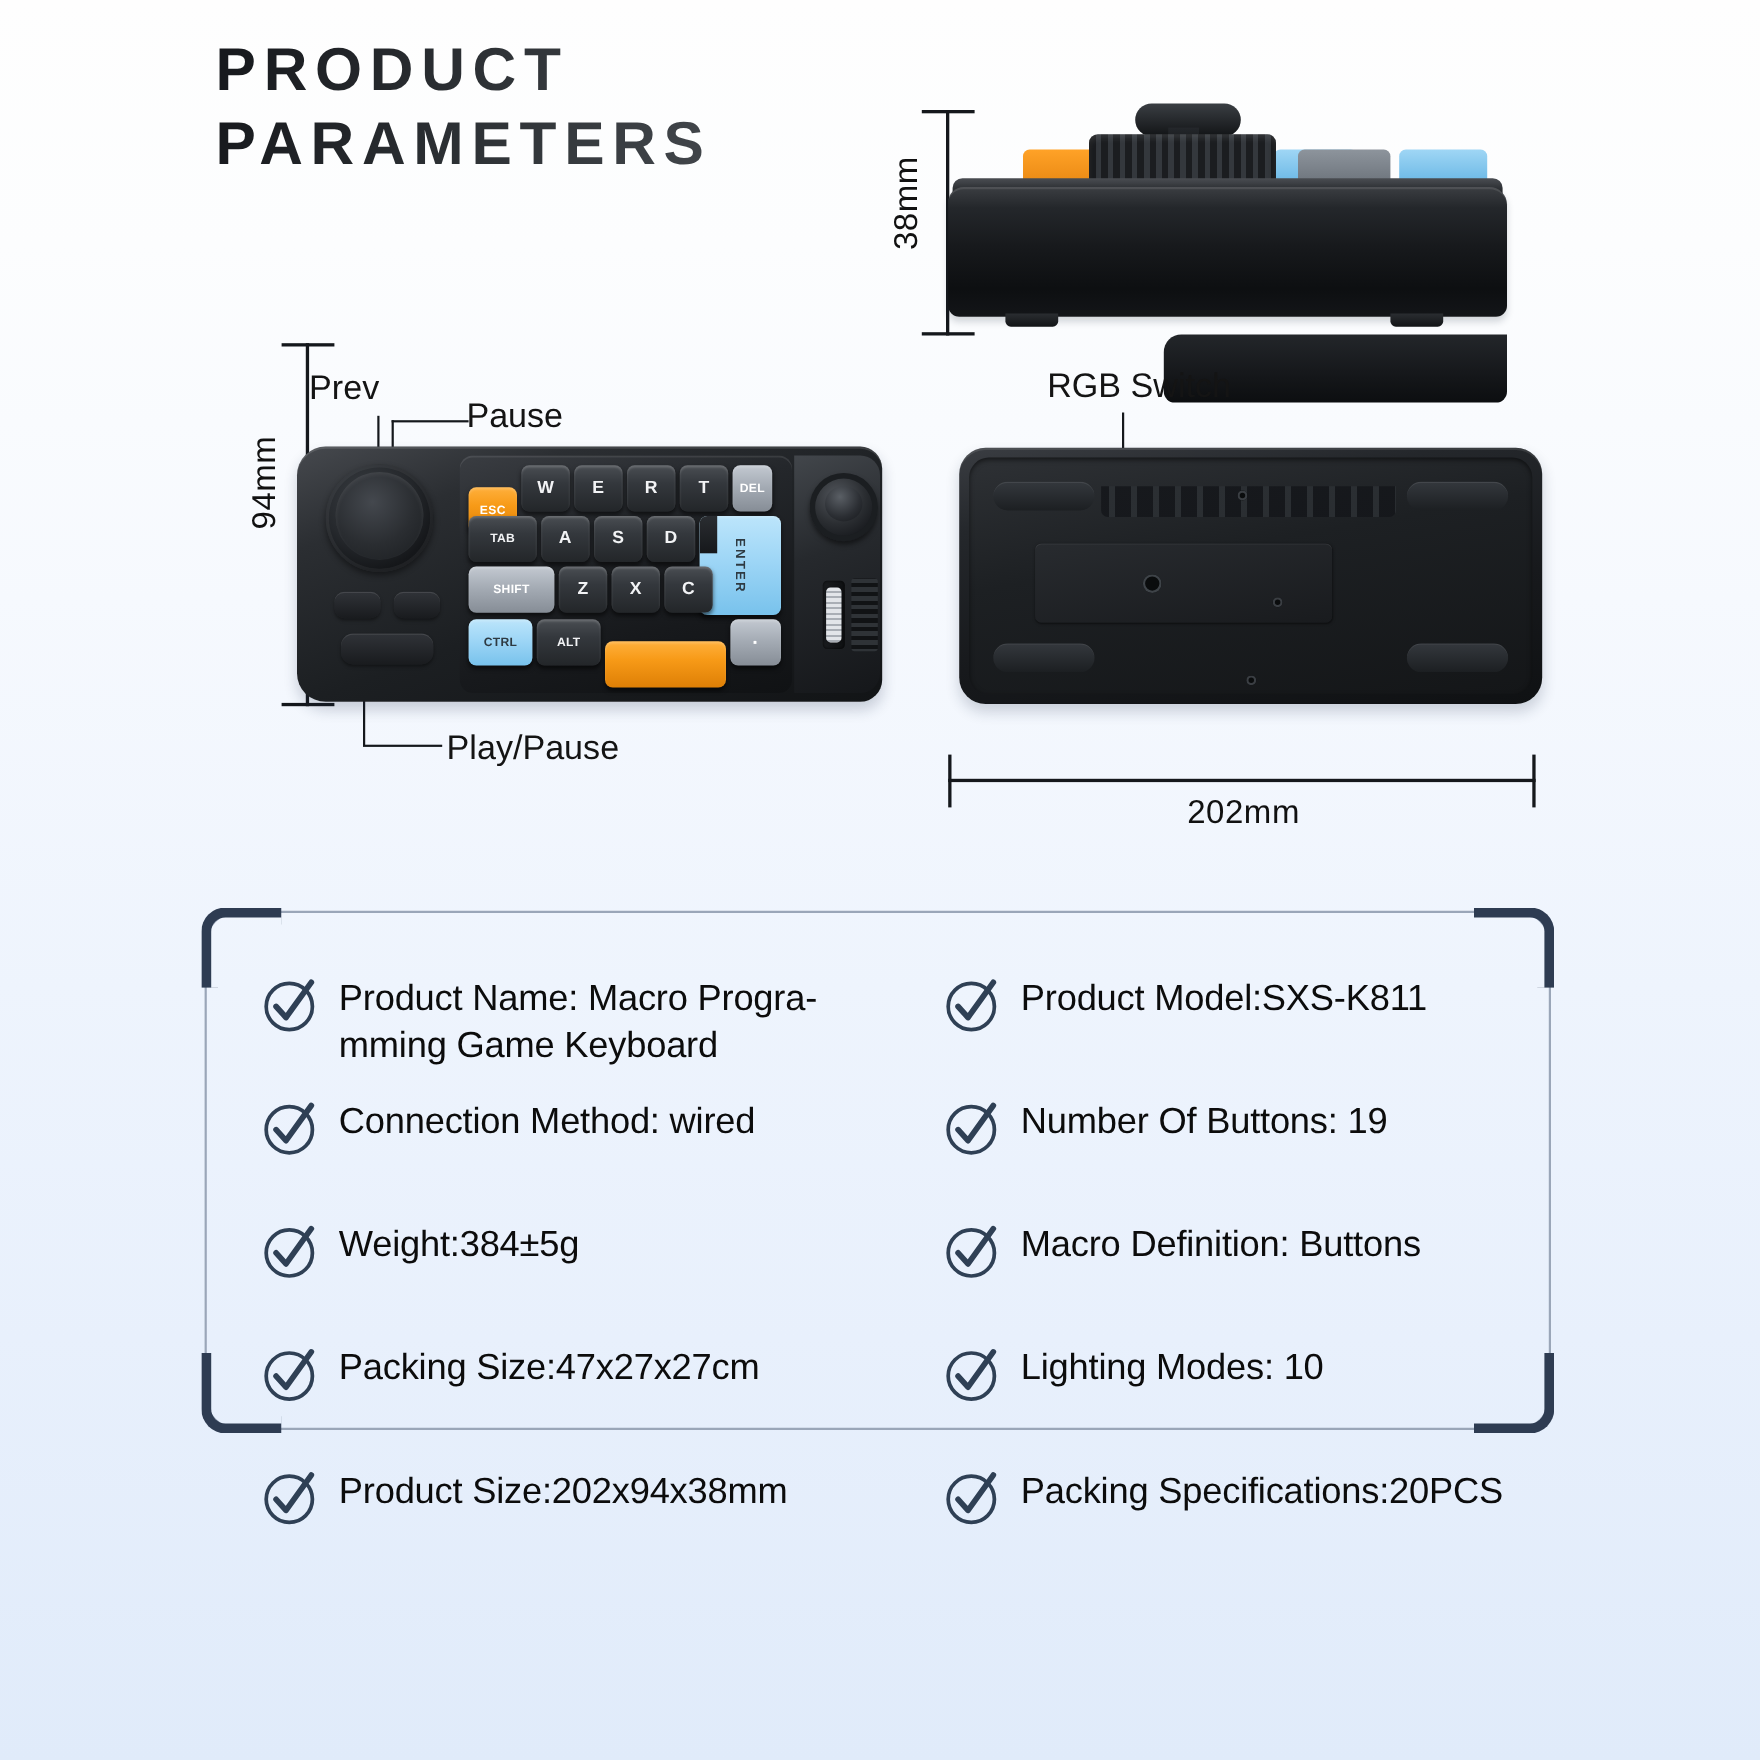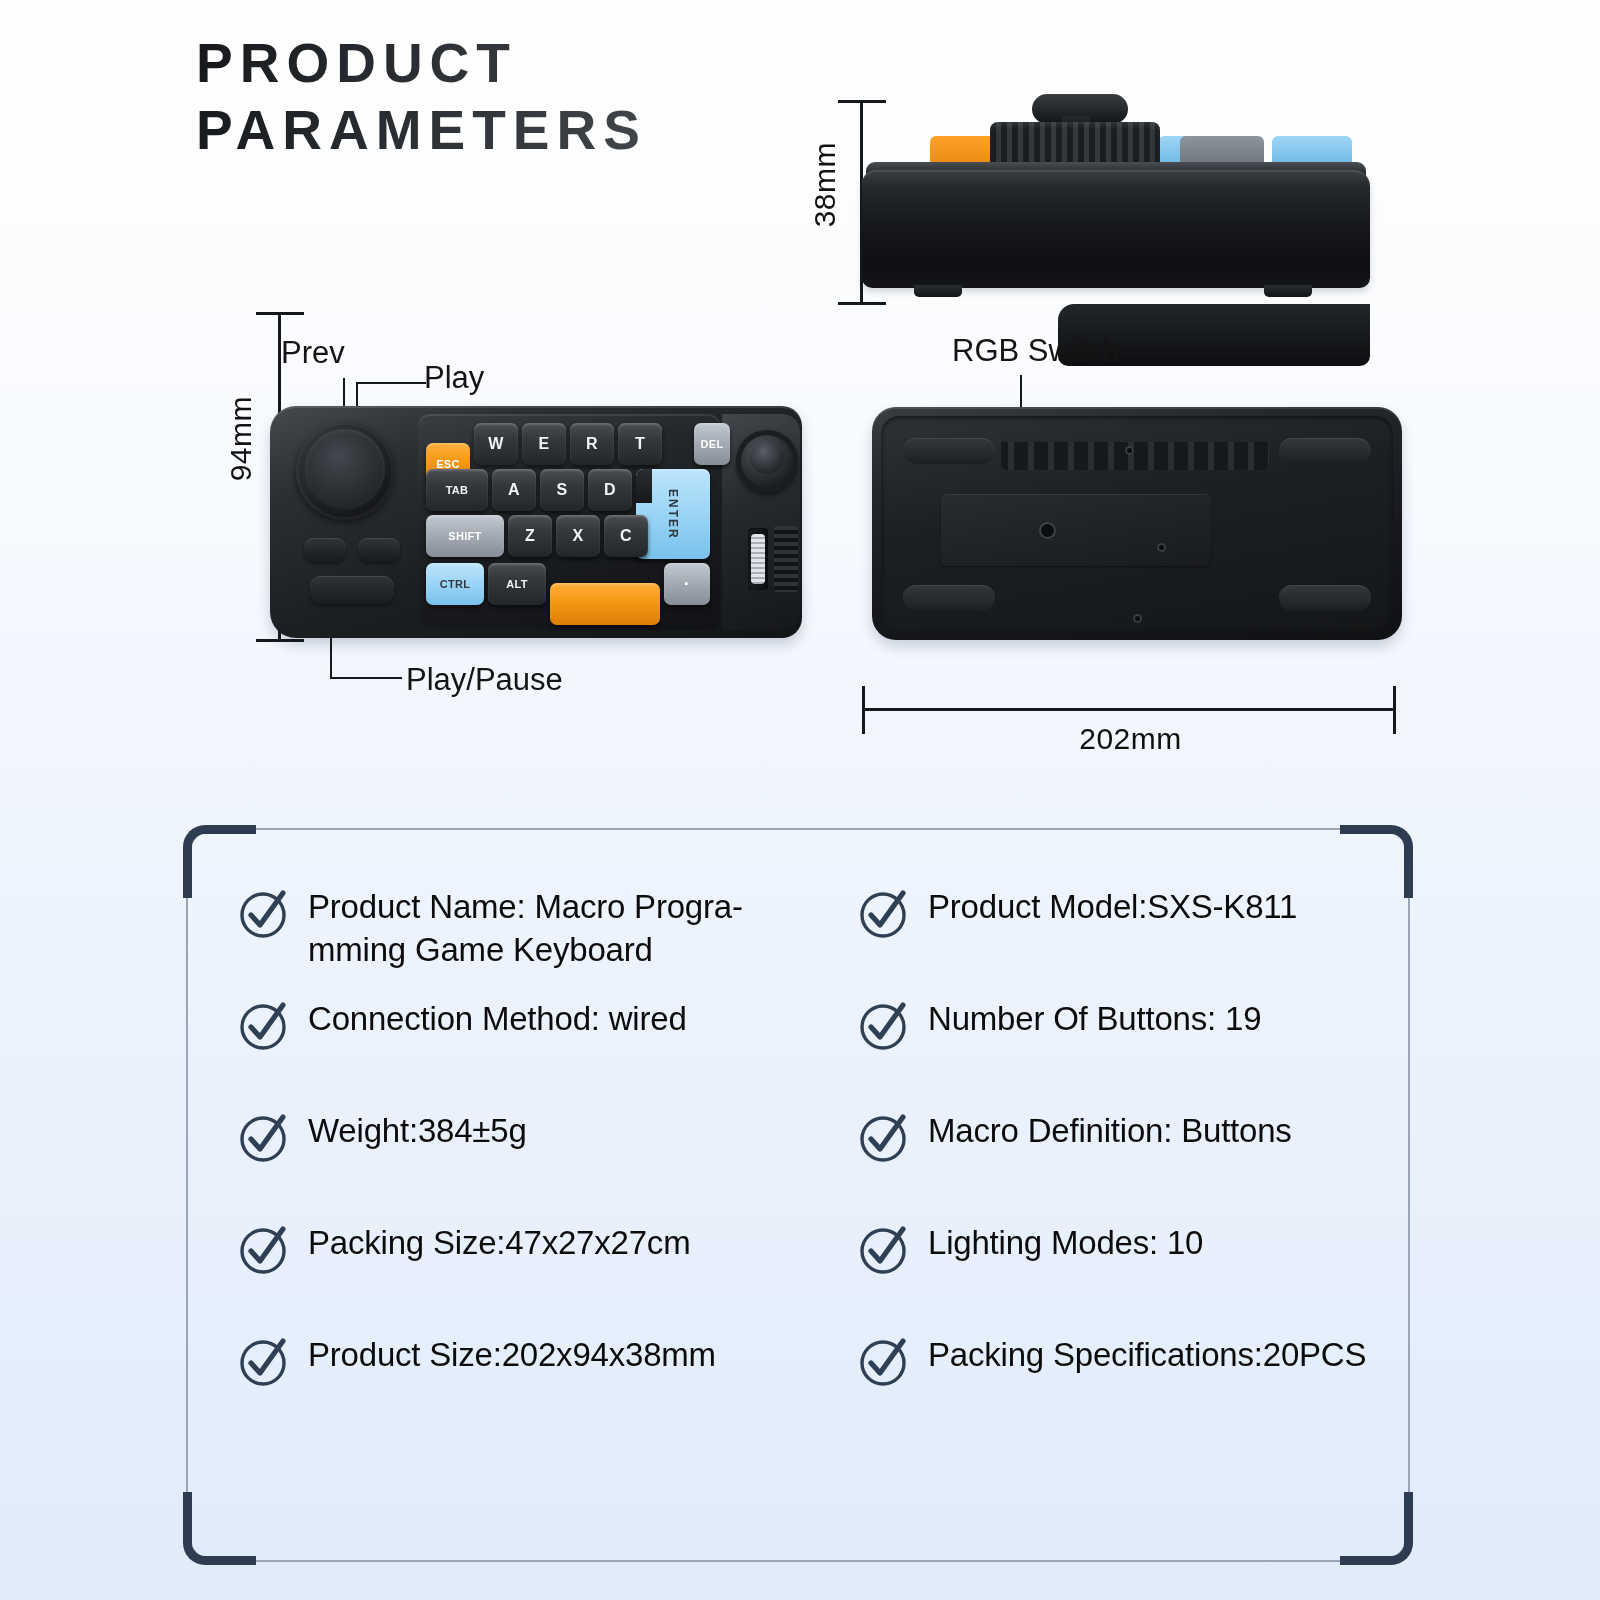--- a/index.html
+++ b/index.html
@@ -211,21 +211,21 @@
     background:#0a0c0d;box-shadow:inset 0 0 0 2px #3a3e43;
   }
 
   
   #dim-202{left:862px;top:678px;width:534px;height:70px;}
   #dim-202 .line{position:absolute;left:0;top:30px;width:534px;height:3px;background:#15181c;}
   #dim-202 .cap{position:absolute;top:8px;width:3px;height:48px;background:#15181c;}
   #dim-202 .lbl{position:absolute;left:3px;right:0;top:44px;text-align:center;}
 
   
-  #spec-panel{left:186px;top:828px;width:1224px;height:734px;}
+  #spec-panel{left:186px;top:828px;width:1224px;height:472px;}
   .panel-border{position:absolute;inset:0;border:2px solid #9aa6b8;border-radius:30px;}
   .corner{position:absolute;width:64px;height:64px;border:9px solid #2e3c52;border-radius:22px;}
   .corner.tl{left:-3px;top:-3px;border-right:none;border-bottom:none;border-radius:22px 0 0 0;}
   .corner.tr{right:-3px;top:-3px;border-left:none;border-bottom:none;border-radius:0 22px 0 0;}
   .corner.bl{left:-3px;bottom:-3px;border-right:none;border-top:none;border-radius:0 0 0 22px;}
   .corner.br{right:-3px;bottom:-3px;border-left:none;border-top:none;border-radius:0 0 22px 0;}
 
   .spec-grid{
     position:absolute;left:52px;top:58px;width:1130px;height:560px;
     display:grid;grid-template-columns:620px 510px;
@@ -275,21 +275,21 @@
   <div class="abs" id="dim-94">
     <div class="line"></div>
     <div class="cap" style="top:0"></div>
     <div class="cap" style="top:327px"></div>
     <div class="lbl dimtext vert">94mm</div>
   </div>
 
   <div class="abs calltext" id="callout-prev">Prev</div>
   <div class="abs leader" style="left:343px;top:378px;width:2px;height:165px;"></div>
 
-  <div class="abs calltext" id="callout-next">Play</div>
+  <div class="abs calltext" id="callout-next">Pause</div>
   <div class="abs leader" style="left:356px;top:382px;width:70px;height:2px;"></div>
   <div class="abs leader" style="left:356px;top:382px;width:2px;height:162px;"></div>
 
   <div class="abs calltext" id="callout-playpause">Play/Pause</div>
   <div class="abs leader" style="left:330px;top:604px;width:2px;height:74px;"></div>
   <div class="abs leader" style="left:330px;top:677px;width:72px;height:2px;"></div>
 
   <div class="abs" id="top-view">
     <div class="tv-shell-base"></div>
     <div class="tv-shell"></div>
@@ -308,21 +308,21 @@
         </div>
         <div class="key dark" style="left: 96px; top: 0px; width: 44px; height: 42px;">
           <span class="kl big">E</span>
         </div>
         <div class="key dark" style="left: 144px; top: 0px; width: 44px; height: 42px;">
           <span class="kl big">R</span>
         </div>
         <div class="key dark" style="left: 192px; top: 0px; width: 44px; height: 42px;">
           <span class="kl big">T</span>
         </div>
-        <div class="key gray" style="left: 240px; top: 0px; width: 36px; height: 42px; margin-left: 28px;">
+        <div class="key gray" style="left: 240px; top: 0px; width: 36px; height: 42px;">
           <span class="kl ">DEL</span>
         </div>
         <div class="key dark" style="left: 0px; top: 46px; width: 62px; height: 42px;">
           <span class="kl ">TAB</span>
         </div>
         <div class="key dark" style="left: 66px; top: 46px; width: 44px; height: 42px;">
           <span class="kl big">A</span>
         </div>
         <div class="key dark" style="left: 114px; top: 46px; width: 44px; height: 42px;">
           <span class="kl big">S</span>

